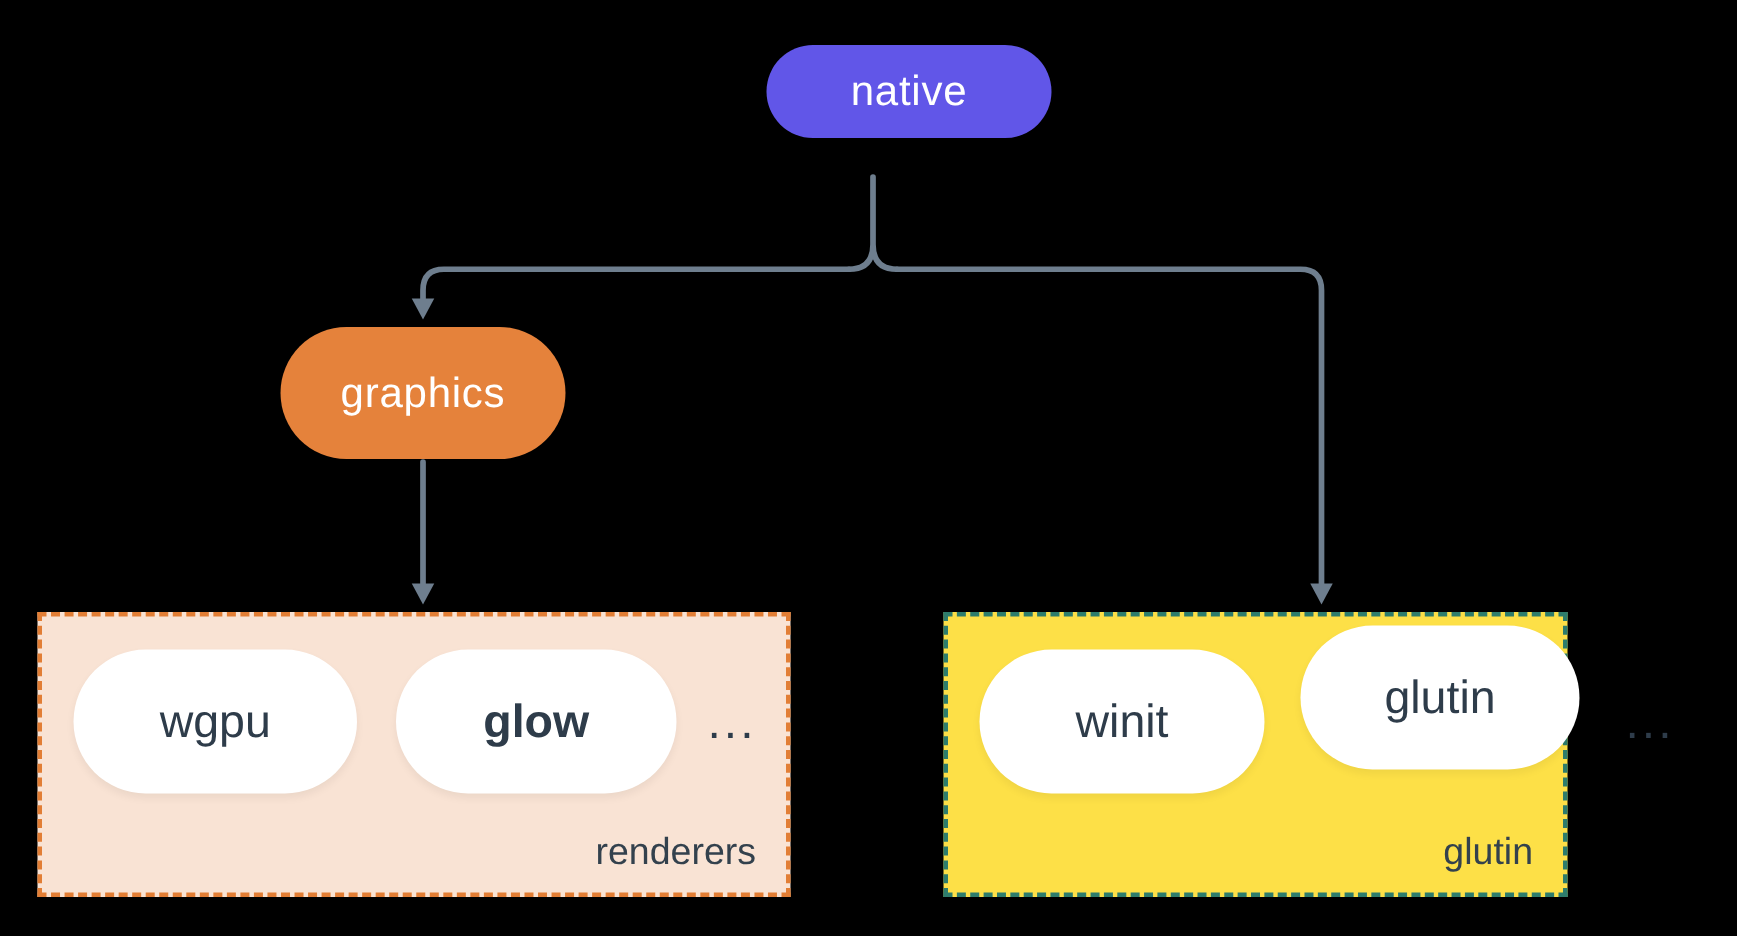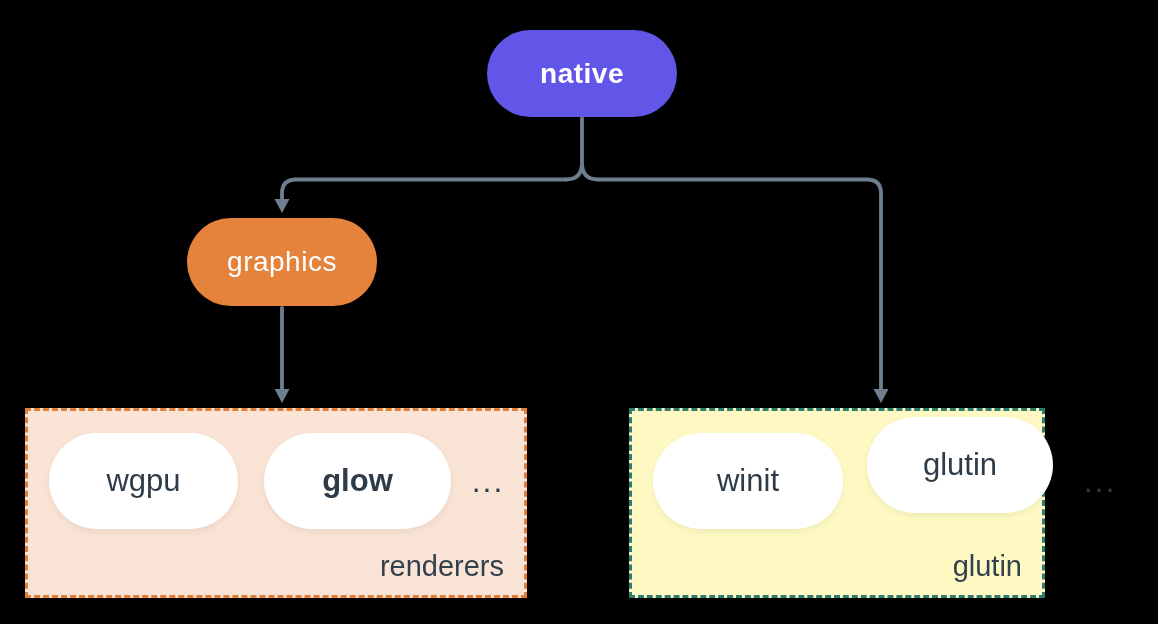--- a/index.html
+++ b/index.html
@@ -30,25 +30,24 @@
   .node {
     position: absolute;
     display: flex;
     align-items: center;
     justify-content: center;
     color: #ffffff;
     font-size: 28px;
     letter-spacing: 0.5px;
   }
   .node-native {
-    left: 487px; top: 30px;
-    width: 190px; height: 87px;
+    left: 511px; top: 30px;
+    width: 190px; height: 62px;
     border-radius: 44px;
     background: #6156e8;
-    font-weight: bold;
   }
   .node-graphics {
     left: 187px; top: 218px;
     width: 190px; height: 88px;
     border-radius: 44px;
     background: #e5823b;
   }
   .group {
     position: absolute;
     top: 408px;
@@ -57,21 +56,21 @@
   }
   .group-renderers {
     left: 25px;
     width: 502px;
     background: #f9e3d4;
     border: 3px dashed #e27e35;
   }
   .group-shells {
     left: 629px;
     width: 416px;
-    background: #fef9c3;
+    background: #fde047;
     border: 3px dashed #2e7d6c;
   }
   .pill {
     position: absolute;
     background: #ffffff;
     border-radius: 48px;
     display: flex;
     align-items: center;
     justify-content: center;
     color: #2e3c4a;
@@ -94,21 +93,21 @@
     font-size: 32px;
     letter-spacing: 2px;
   }
   .group-renderers .ellipsis { left: 430px; }
   .group-shells .ellipsis { left: 438px; }
   .group-label {
     position: absolute;
     right: 20px;
     bottom: 12px;
     color: #33414d;
-    font-size: 29px;
+    font-size: 25px;
   }
 </style>
 </head>
 <body>
 
 <div class="canvas">
 
   <svg class="edges" viewBox="0 0 1158 624">
     <path d="M582 118 L582 163 M582 163 Q582 179.5 566 179.5 M582 163 Q582 179.5 598 179.5" stroke="#6e7e8e"></path>
     <path d="M566 179.5 L296 179.5 Q282 179.5 282 193.5 L282 200" stroke="#6e7e8e"></path>

